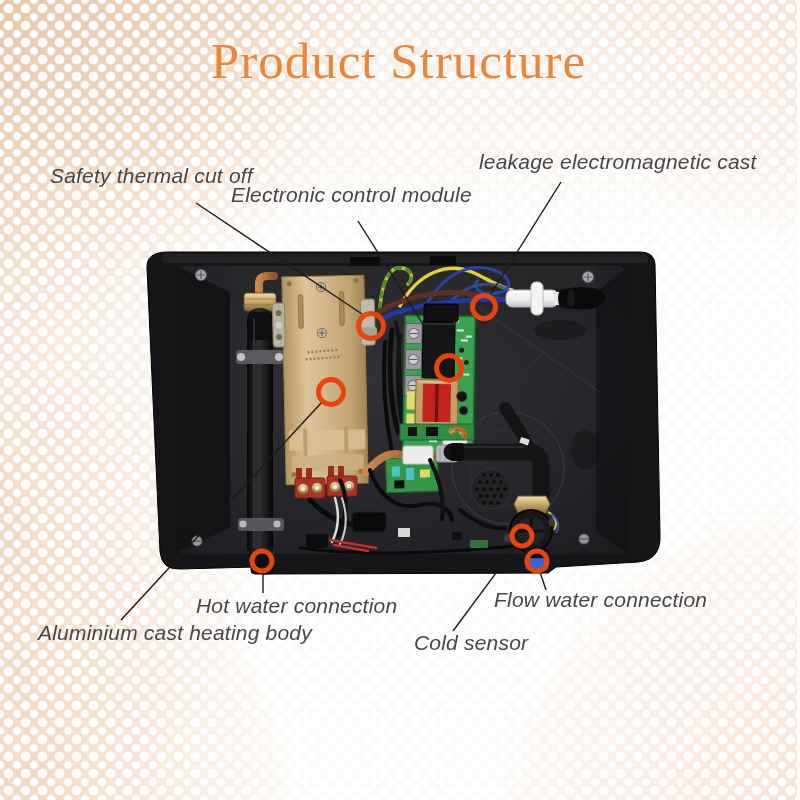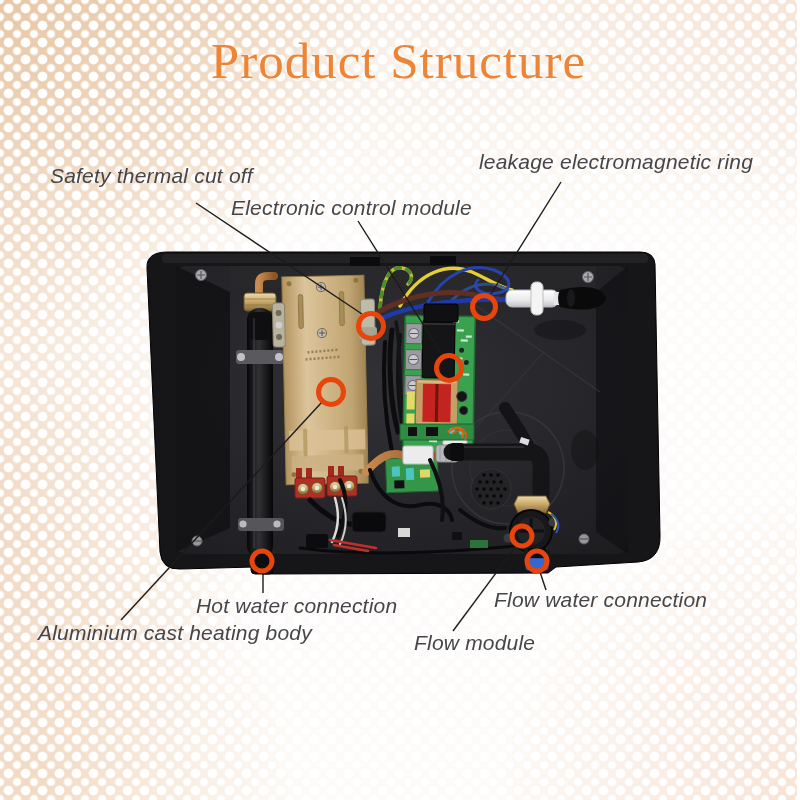--- a/index.html
+++ b/index.html
@@ -40,21 +40,21 @@
   }
   .callout{
     position:absolute;
     font-style:italic;
     font-size:21px;
     color:#46464a;
     white-space:nowrap;
     letter-spacing:.2px;
   }
   .lbl-safety{left:50px;top:164px;}
-  .lbl-electronic{left:231px;top:196px;}
+  .lbl-electronic{left:231px;top:183px;}
   .lbl-leakage{left:479px;top:150px;}
   .lbl-hot{left:196px;top:594px;}
   .lbl-cold{left:494px;top:588px;}
   .lbl-aluminium{left:38px;top:621px;}
   .lbl-flow{left:414px;top:631px;}
   .photo-svg{position:absolute;left:140px;top:240px;}
   .overlay-svg{position:absolute;left:0;top:0;}
 </style>
 </head>
 <body>
@@ -352,19 +352,19 @@
       <circle cx="484" cy="307" r="11.5"></circle>
       <circle cx="331" cy="392" r="12.5"></circle>
       <circle cx="262" cy="561" r="10"></circle>
       <circle cx="522" cy="536" r="10"></circle>
       <circle cx="537" cy="561" r="10"></circle>
     </g>
   </svg>
 
   <div class="callout lbl-safety">Safety thermal cut off</div>
   <div class="callout lbl-electronic">Electronic control module</div>
-  <div class="callout lbl-leakage">leakage electromagnetic ring</div>
+  <div class="callout lbl-leakage">leakage electromagnetic cast</div>
   <div class="callout lbl-hot">Hot water connection</div>
   <div class="callout lbl-aluminium">Aluminium cast heating body</div>
   <div class="callout lbl-cold">Flow water connection</div>
-  <div class="callout lbl-flow">Flow module</div>
+  <div class="callout lbl-flow">Cold sensor</div>
 
 </div>
 
 </body></html>

